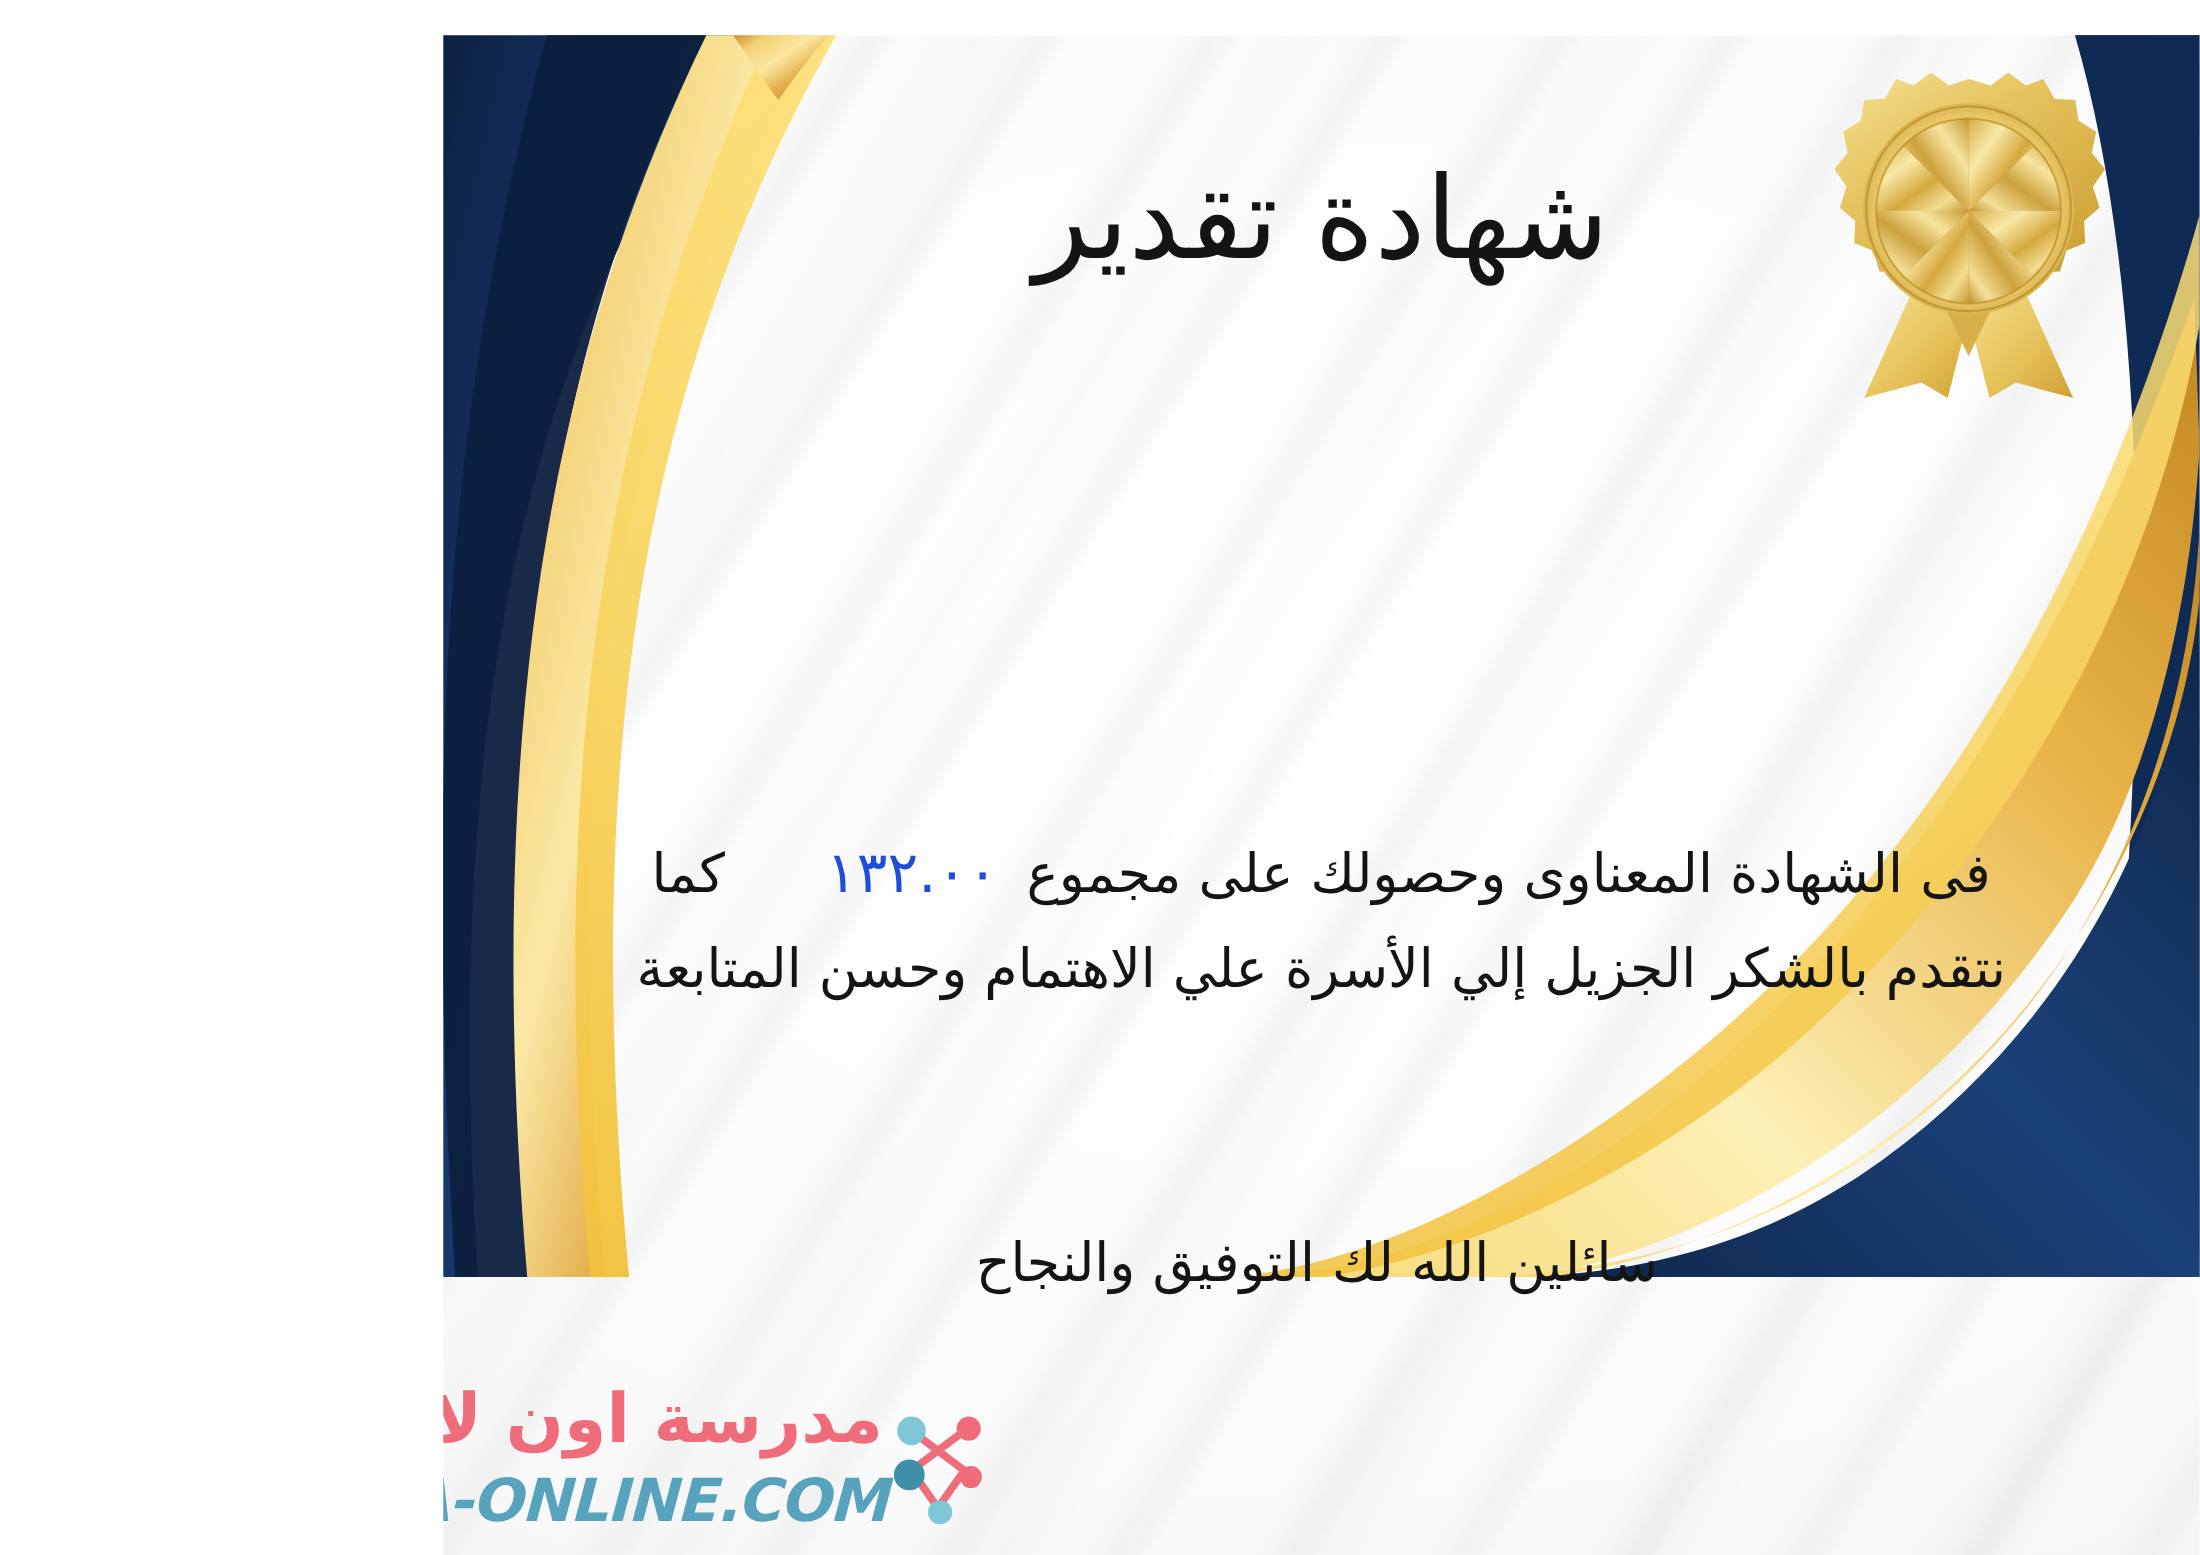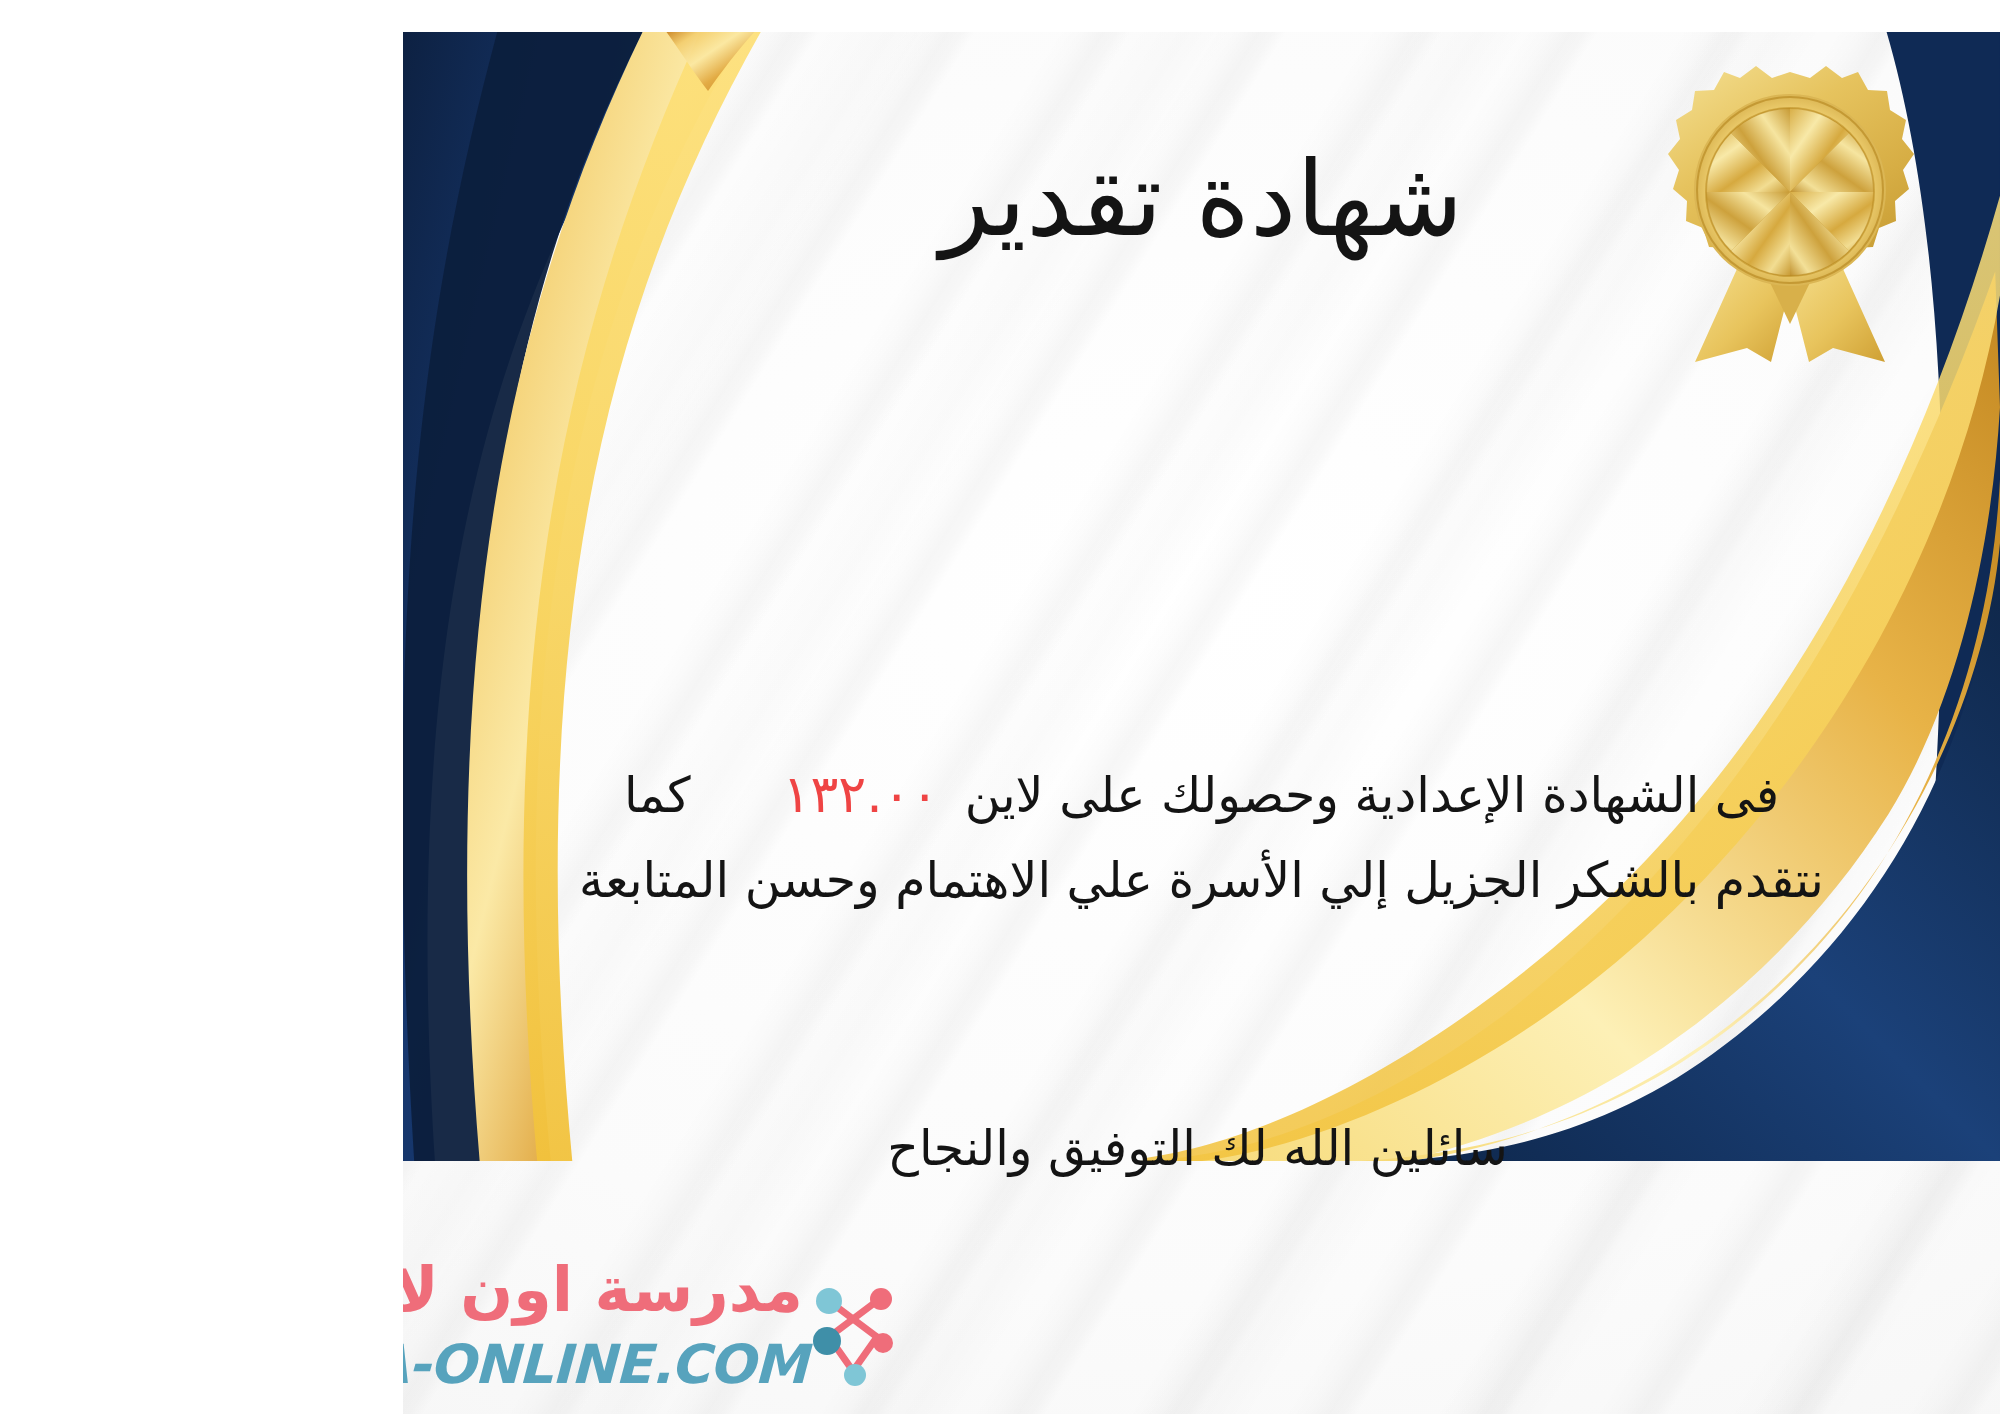--- a/index.html
+++ b/index.html
@@ -92,21 +92,21 @@
     color:#141414;
     font-size:49px;
     line-height:1.72;
     font-weight:400;
   }
   .body-line{
     display:block;
     white-space:nowrap;
   }
   .score{
-    color:#ef4444;
+    color:#1d4ed8;
     font-weight:400;
     font-size:52px;
     padding:0 26px;
     letter-spacing:1px;
   }
   .gap{display:inline-block;width:66px;}
 
   .closing{
     position:absolute;
     top:1088px;
@@ -297,21 +297,21 @@
       <circle cx="0" cy="2" r="84" fill="none" stroke="#b8891f" stroke-width="2" opacity="0.55"></circle>
     </g>
   </svg>
 
   <div class="content">
 
     <div class="title">شهادة تقدير</div>
 
 
     <div class="body-block">
-      <span class="body-line"><span>فى الشهادة الإعدادية وحصولك على لاين</span><span class="score">١٣٢.٠٠</span><span class="gap"></span><span>كما</span></span>
+      <span class="body-line"><span>فى الشهادة المعناوى وحصولك على مجموع</span><span class="score">١٣٢.٠٠</span><span class="gap"></span><span>كما</span></span>
       <span class="body-line">نتقدم  بالشكر الجزيل إلي الأسرة علي الاهتمام وحسن المتابعة</span>
     </div>
 
     <div class="closing">سائلين الله لك التوفيق  والنجاح</div>
 
     <div class="logo">
       <div class="logo-ar">مدرسة اون لاين</div>
       <div class="logo-en">MADRSA-ONLINE.COM</div>
       <svg class="logo-mark" viewBox="0 0 100 120">
         <line x1="26" y1="30" x2="74" y2="66" stroke="#ef6d7a" stroke-width="7" stroke-linecap="round"></line>

